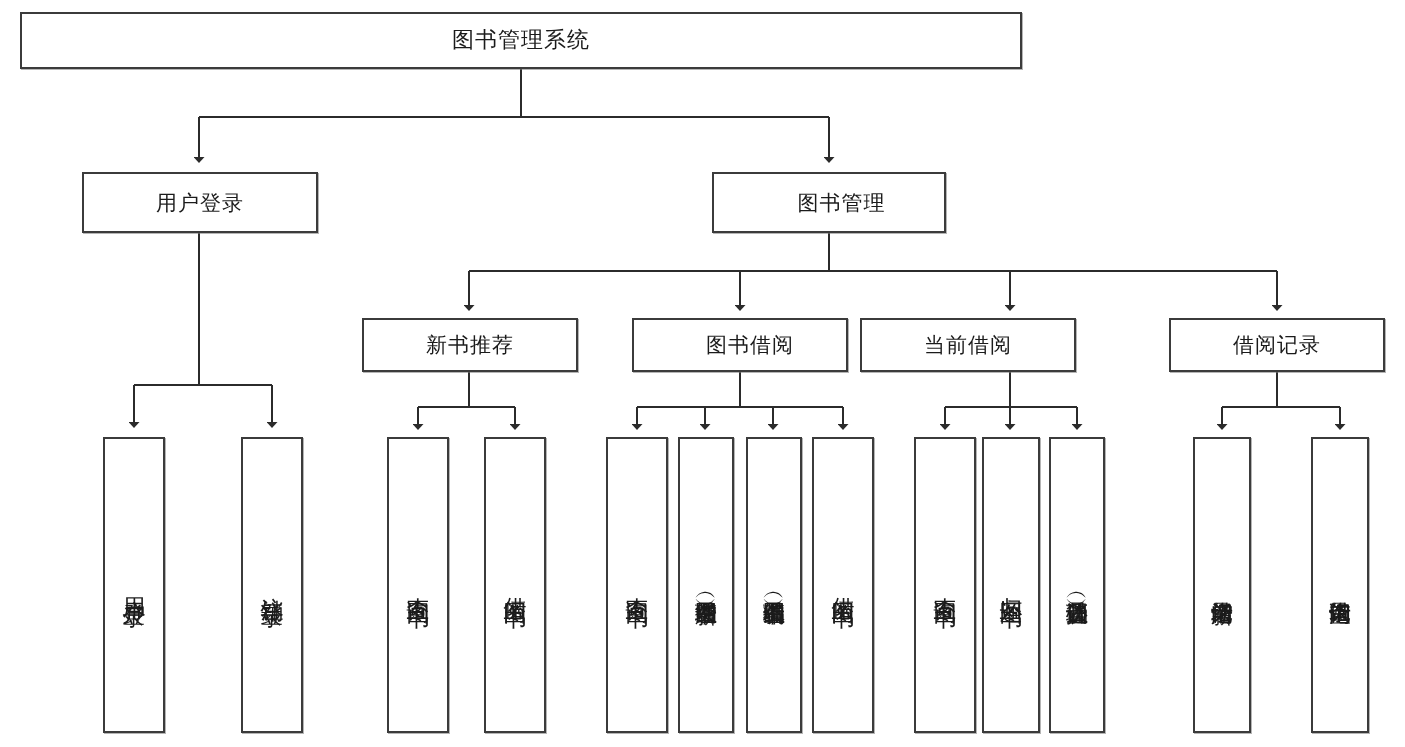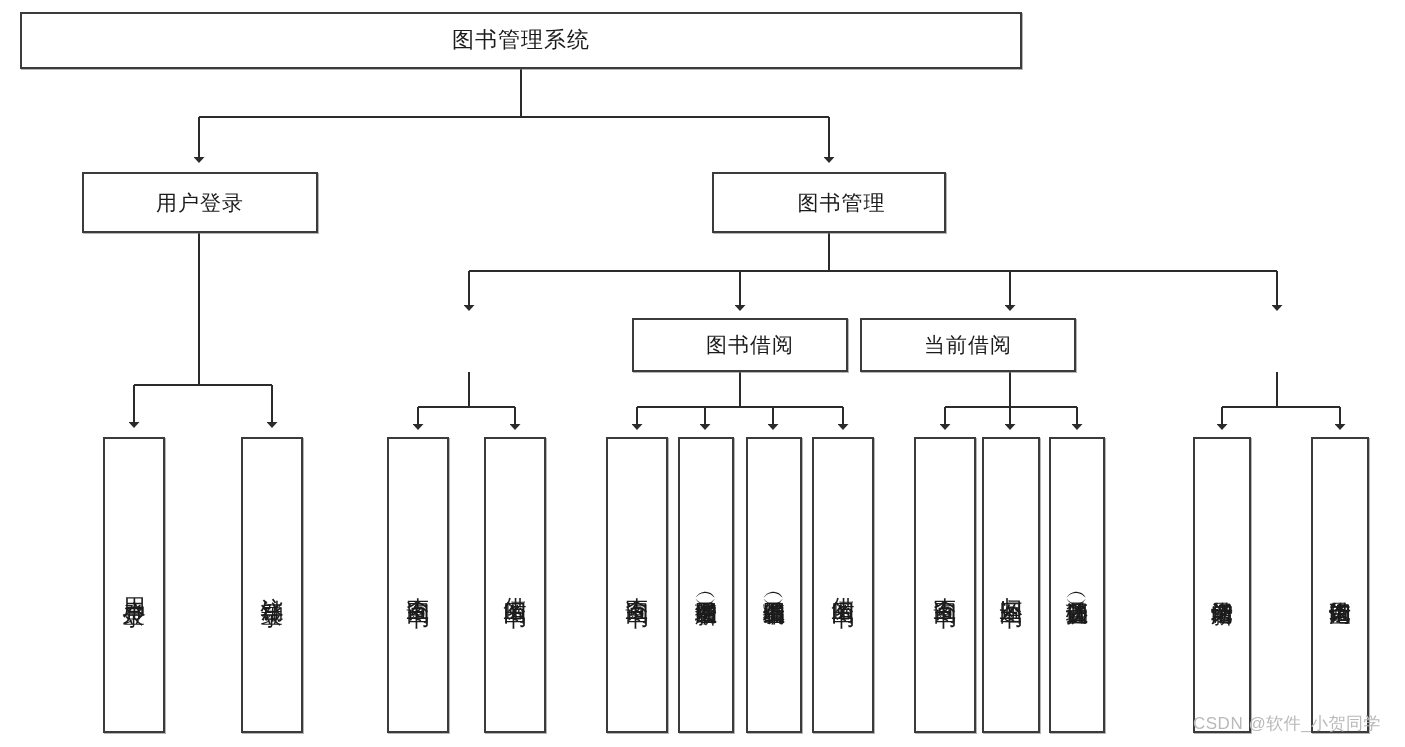--- a/index.html
+++ b/index.html
@@ -114,25 +114,31 @@
     <span class="lbl">图书管理系统</span>
   </div>
 
   <div class="node h" style="left:82px;top:172px;width:236px;height:61px;">
     <span class="lbl">用户登录</span>
   </div>
   <div class="node h" style="left:712px;top:172px;width:234px;height:61px;padding-left:25px;">
     <span class="lbl">图书管理</span>
   </div>
 
+  <div class="node h" style="left:362px;top:318px;width:216px;height:54px;">
+    <span class="lbl">新书推荐</span>
+  </div>
   <div class="node h" style="left:632px;top:318px;width:216px;height:54px;padding-left:20px;">
     <span class="lbl">图书借阅</span>
   </div>
   <div class="node h" style="left:860px;top:318px;width:216px;height:54px;">
     <span class="lbl">当前借阅</span>
+  </div>
+  <div class="node h" style="left:1169px;top:318px;width:216px;height:54px;">
+    <span class="lbl">借阅记录</span>
   </div>
 
   <div class="node v" style="left:103px;top:437px;width:62px;height:296px;">
     <span class="lbl">用户登录</span>
   </div>
   <div class="node v" style="left:241px;top:437px;width:62px;height:296px;">
     <span class="lbl">注销登录</span>
   </div>
 
   <div class="node v" style="left:387px;top:437px;width:62px;height:296px;">
@@ -165,15 +171,14 @@
     <span class="lbl">确认归还（管理员）</span>
   </div>
 
   <div class="node v tight" style="left:1193px;top:437px;width:58px;height:296px;">
     <span class="lbl">新增借阅记录</span>
   </div>
   <div class="node v tight" style="left:1311px;top:437px;width:58px;height:296px;">
     <span class="lbl">查询借阅记录</span>
   </div>
 
-  <div class="watermark">CSDN @软件_小贺同学</div>
 
 </div>
 
 </body></html>

